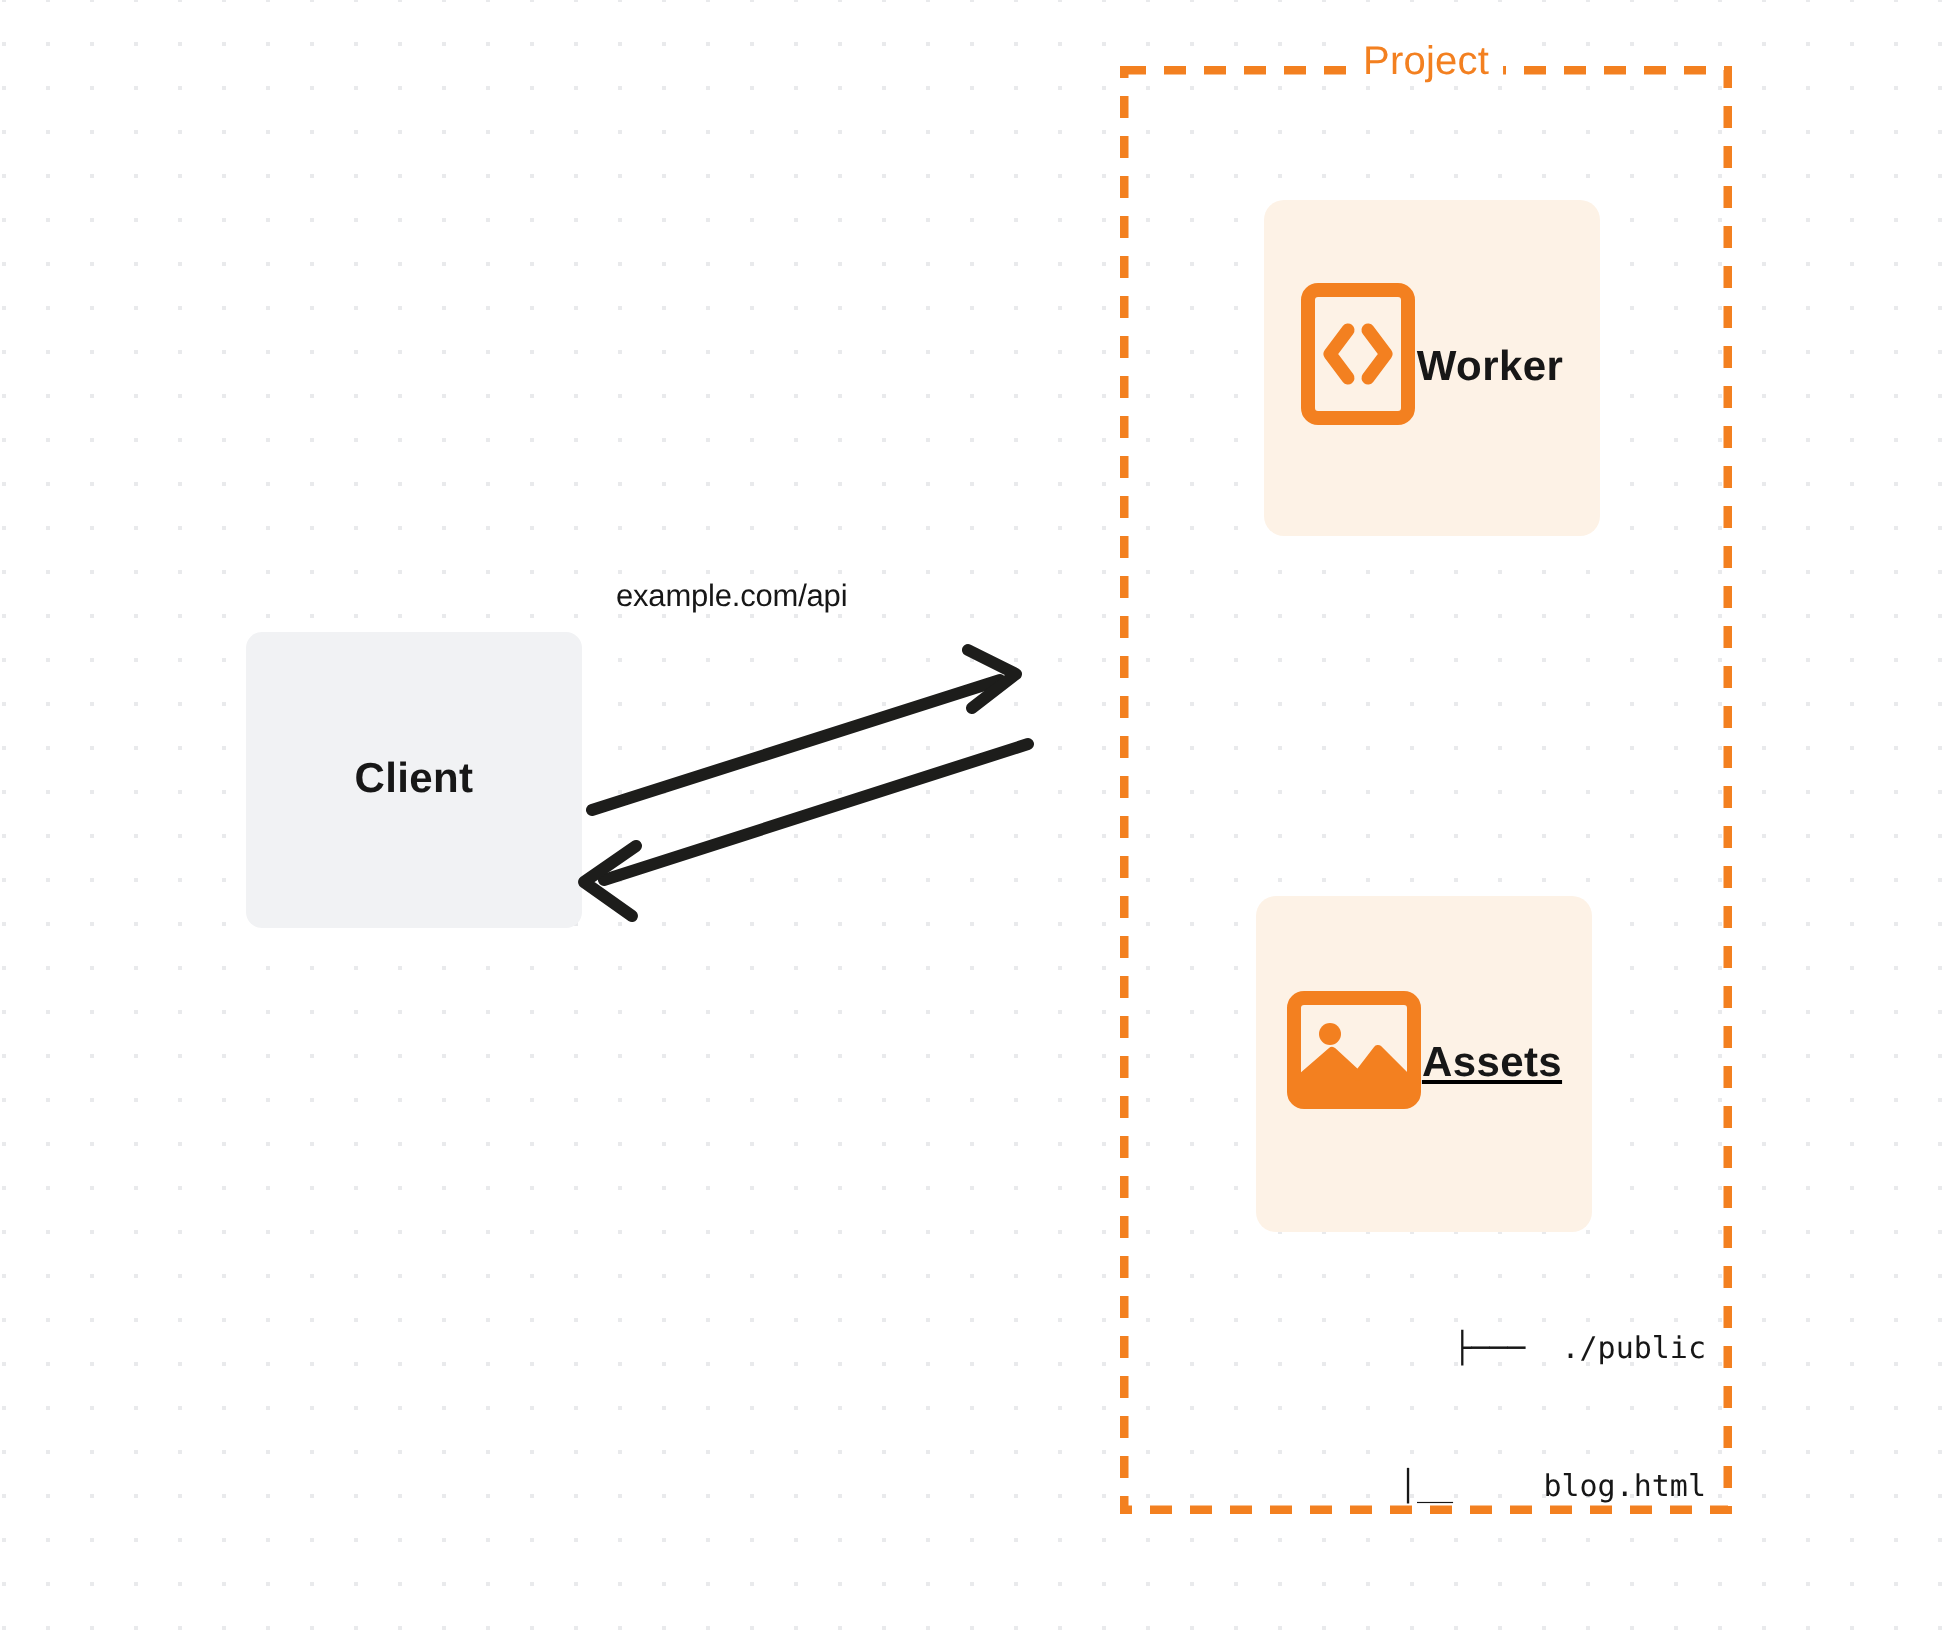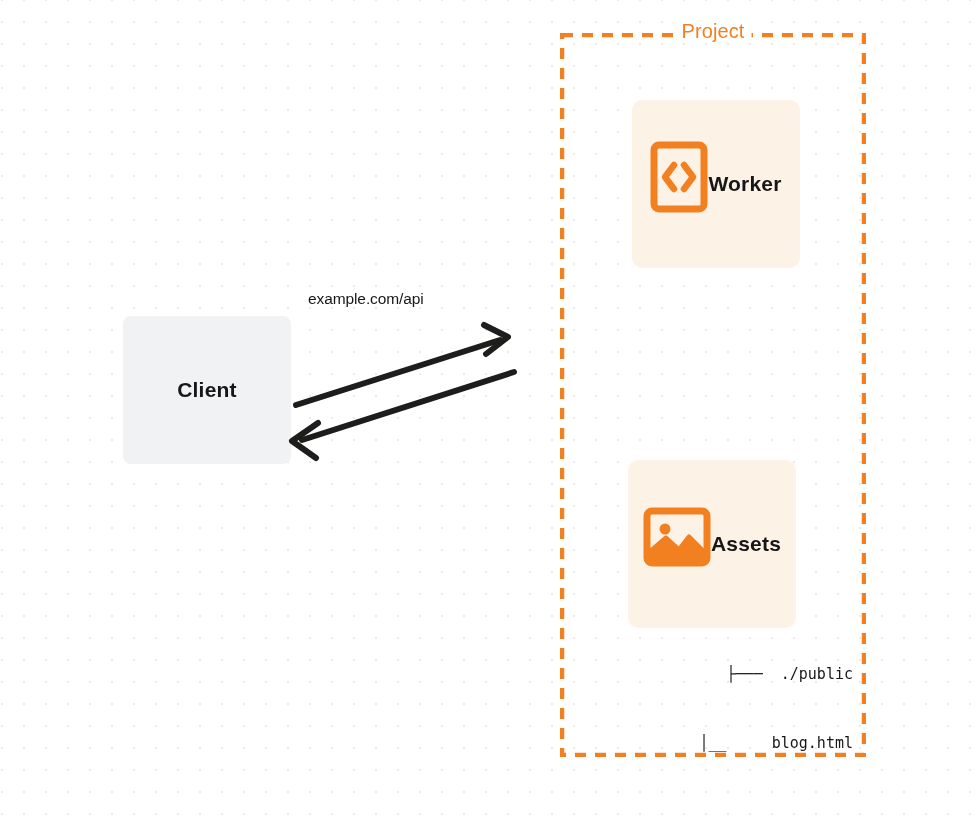--- a/index.html
+++ b/index.html
@@ -111,21 +111,21 @@
     line-height: 0;
   }
   .node-card .node-label {
     font-size: 21px;
     font-weight: bold;
     color: #171717;
     letter-spacing: 0.2px;
   }
 
   #worker-card { left: 72px; top: 67px; }
-  #assets-card { left: 68px; top: 427px; }
+  #assets-card { left: 68px; top: 415px; text-decoration: underline; }
 
   
   #file-tree {
     position: absolute;
     left: 48px;
     top: 584px;
     width: 245px;
     font-family: "DejaVu Sans Mono", monospace;
     font-size: 15px;
     line-height: 23px;

